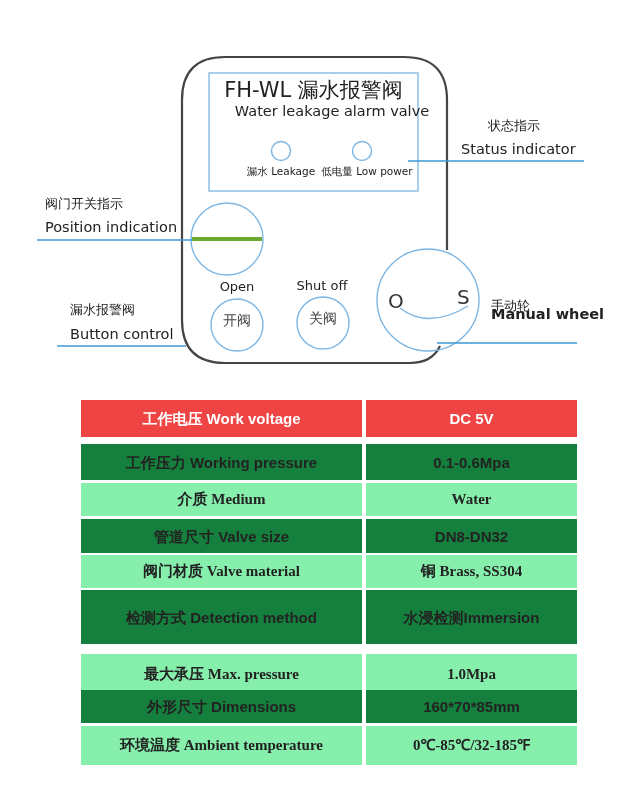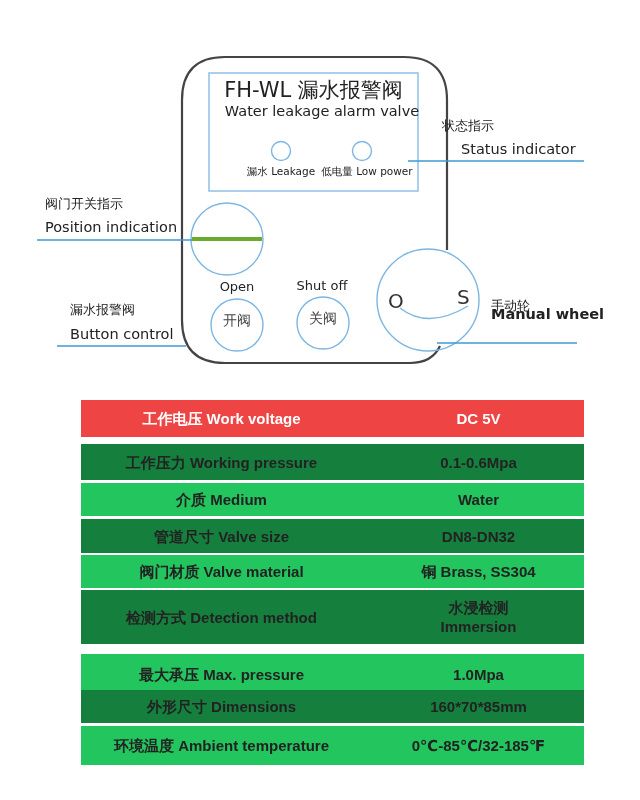--- a/index.html
+++ b/index.html
@@ -15,24 +15,24 @@
   .btn-label { font-size:13px; color:#222; white-space:nowrap; text-align:center; }
   .btn-glyph { font-size:14px; color:#444; white-space:nowrap; text-align:center; }
   .wheel-letter { font-size:20px; color:#333; }
 
   .spec-table { position:absolute; left:81px; top:400px; width:462px; }
   .spec-row { position:absolute; left:0; width:462px; }
   .cell { position:absolute; top:0; bottom:0; display:flex; align-items:center; justify-content:center;
           font-family:"Liberation Sans", "DejaVu Sans", sans-serif; font-weight:bold; font-size:15px;
           color:#222; text-align:center; line-height:19px; }
   .cell.k { left:0; width:281px; }
-  .cell.v { left:268px; width:211px;padding-left:24px; }
+  .cell.v { left:285px; width:211px; }
   .hdr .cell { background:#ef4444; color:#ffffff; }
   .dark .cell { background:#15803d; }
-  .light .cell { background:#22c55e; }
+  .light .cell { background:#86efac;font-family:Liberation Serif, serif; }
 </style>
 </head>
 <body>
 
 <svg class="diagram" width="640" height="400" viewBox="0 0 640 400">
 
   <path d="M 447 250 L 447 100 Q 447 57 404 57 L 225 57 Q 182 57 182 100 L 182 320 Q 182 363 225 363 L 410 363 Q 432 363 440 346" fill="none" stroke="#444" stroke-width="2.2"></path>
 
   <rect x="209" y="73" width="209" height="118" fill="none" stroke="#8ec0e8" stroke-width="1.5"></rect>
 
@@ -48,33 +48,33 @@
   <circle cx="428" cy="300" r="51" fill="none" stroke="#7db6e3" stroke-width="1.4"></circle>
   <path d="M 400 308 Q 428 330 468 306" fill="none" stroke="#7db6e3" stroke-width="1.4"></path>
 
   <line x1="408" y1="161" x2="584" y2="161" stroke="#3e9ad6" stroke-width="1.6"></line>
   <line x1="37" y1="240" x2="192" y2="240" stroke="#3e9ad6" stroke-width="1.6"></line>
   <line x1="57" y1="346" x2="186" y2="346" stroke="#3e9ad6" stroke-width="1.6"></line>
   <line x1="437" y1="343" x2="577" y2="343" stroke="#3e9ad6" stroke-width="1.6"></line>
 </svg>
 
 <div class="abs panel-title" style="left:209px; top:76px; width:209px;">FH-WL 漏水报警阀</div>
-<div class="abs panel-sub" style="left:209px; top:103px; width:226px;">Water leakage alarm valve</div>
+<div class="abs panel-sub" style="left:209px; top:103px; width:226px;padding-left:10px;">Water leakage alarm valve</div>
 <div class="abs led-label" style="left:231px; top:165px; width:100px;">漏水 Leakage</div>
 <div class="abs led-label" style="left:312px; top:165px; width:110px;">低电量 Low power</div>
 
 <div class="abs btn-label" style="left:207px; top:279px; width:60px;">Open</div>
 <div class="abs btn-label" style="left:291px; top:278px; width:62px;">Shut off</div>
 <div class="abs btn-glyph" style="left:211px; top:312px; width:52px;">开阀</div>
 <div class="abs btn-glyph" style="left:297px; top:310px; width:52px;">关阀</div>
 
 <div class="abs wheel-letter" style="left:388px; top:289px;">O</div>
 <div class="abs wheel-letter" style="left:457px; top:285px;">S</div>
 
-<div class="abs callout-cn" style="left:442px; top:117px;">状态指示</div>
+<div class="abs callout-cn" style="left:488px; top:117px;">状态指示</div>
 <div class="abs callout-en" style="left:461px; top:141px;">Status indicator</div>
 
 <div class="abs callout-cn" style="left:45px; top:195px;">阀门开关指示</div>
 <div class="abs callout-en" style="left:45px; top:219px;">Position indication</div>
 
 <div class="abs callout-cn" style="left:70px; top:301px;">漏水报警阀</div>
 <div class="abs callout-en" style="left:70px; top:326px;">Button control</div>
 
 <div class="abs callout-cn" style="left:491px; top:297px;">手动轮</div>
 <div class="abs callout-en" style="left:491px; top:306px;font-weight:bold;">Manual wheel</div>
@@ -95,21 +95,21 @@
   <div class="spec-row dark" style="top:119px; height:34px;">
     <div class="cell k">管道尺寸 Valve size</div>
     <div class="cell v">DN8-DN32</div>
   </div>
   <div class="spec-row light" style="top:155px; height:33px;">
     <div class="cell k">阀门材质 Valve material</div>
     <div class="cell v">铜 Brass, SS304</div>
   </div>
   <div class="spec-row dark" style="top:190px; height:54px;">
     <div class="cell k">检测方式 Detection method</div>
-    <div class="cell v" style="flex-direction:column;">
+    <div class="cell v" style="flex-direction:row;">
       <span>水浸检测</span>
       <span>Immersion</span>
     </div>
   </div>
   <div class="spec-row light" style="top:247px; height:40px;margin-top:7px;">
     <div class="cell k">最大承压 Max. pressure</div>
     <div class="cell v">1.0Mpa</div>
   </div>
   <div class="spec-row dark" style="top:290px; height:33px;">
     <div class="cell k">外形尺寸 Dimensions</div>

